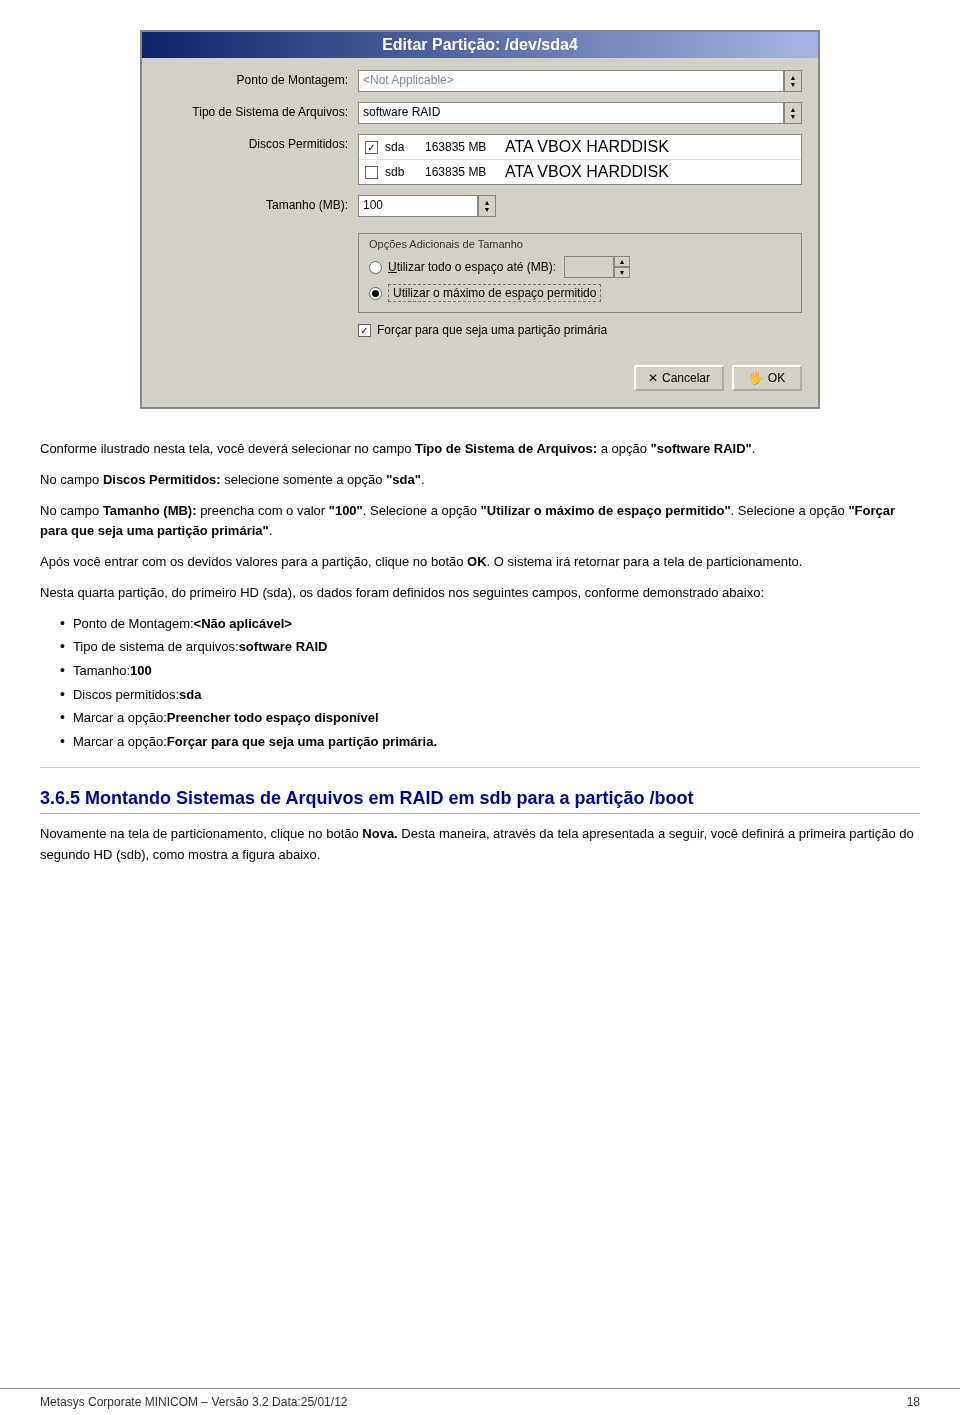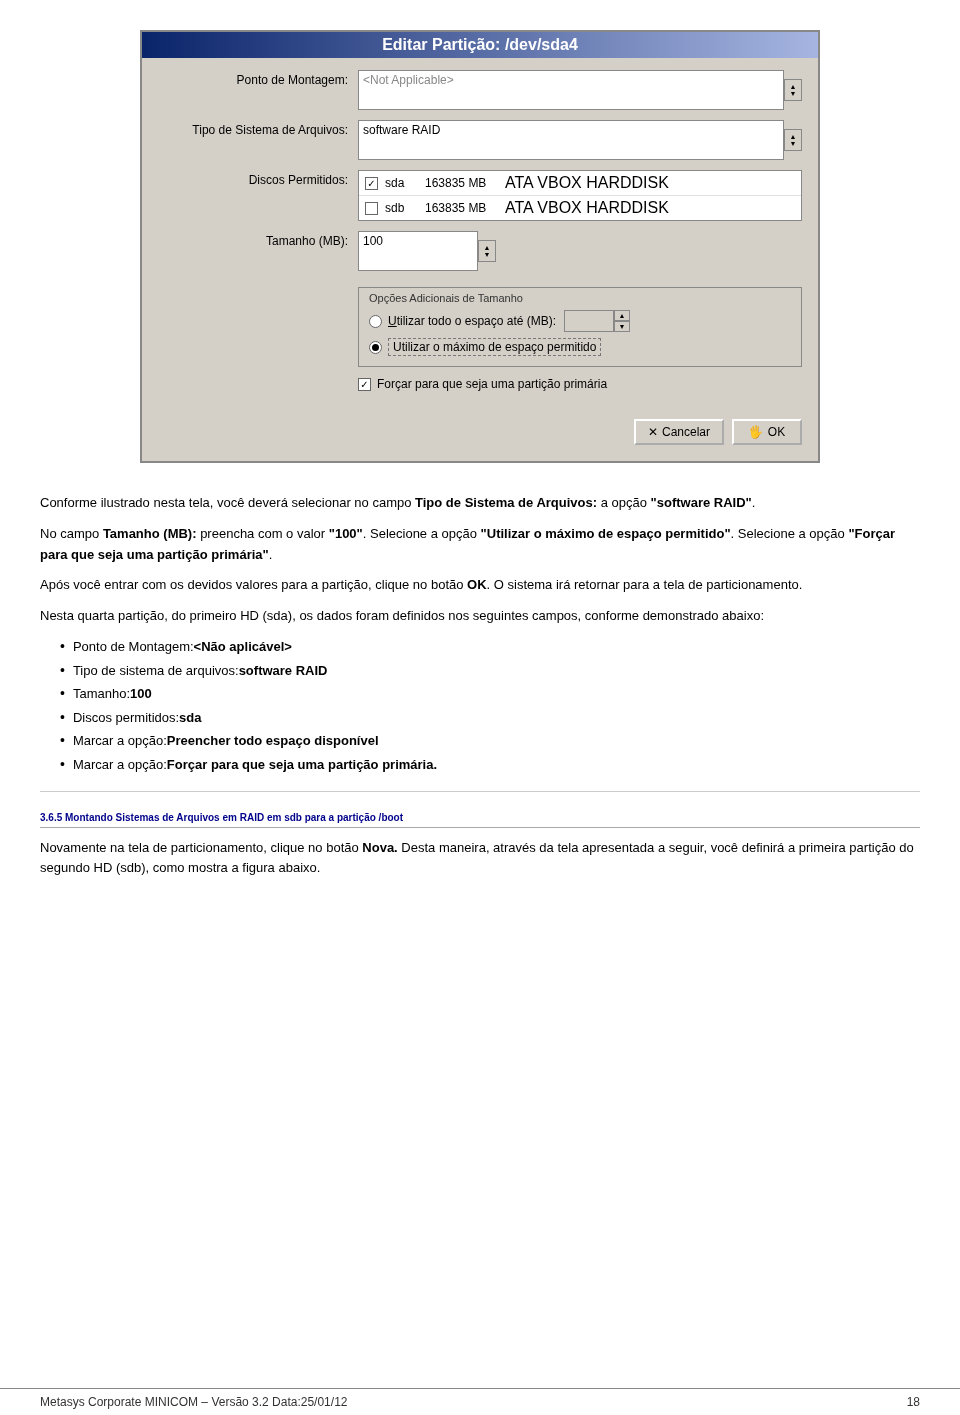--- a/index.html
+++ b/index.html
@@ -71,21 +71,21 @@
     .input-with-arrow {
       display: flex;
       align-items: center;
     }
 
     .text-input {
       background: #fff;
       border: 1px solid #888;
       padding: 2px 4px;
       font-size: 12px;
-      height: 40px;
+      height: 22px;
       flex: 1;
     }
 
     .arrow-btn-double {
       width: 18px;
       background: #d4d0c8;
       border: 1px solid #888;
       display: flex;
       flex-direction: column;
       align-items: center;
@@ -301,21 +301,21 @@
 
     .bullet-list li::before {
       content: '•';
       margin-right: 8px;
       font-size: 14px;
       line-height: 1.4;
     }
 
     
     .section-heading {
-      font-size: 10px;
+      font-size: 18px;
       font-weight: bold;
       color: #00008b;
       margin: 20px 0 10px 0;
       padding-bottom: 4px;
       border-bottom: 1px solid #aaa;
     }
 
     
     .page-footer {
       position: absolute;
@@ -462,20 +462,23 @@
             <span>OK</span>
           </button>
         </div>
 
       </div>
     </div>
   </div>
 
   <p class="body-text">
     <span>Conforme ilustrado nesta tela, você deverá selecionar no campo </span><b>Tipo de Sistema de Arquivos:</b><span> a opção </span><b>"software RAID"</b><span>.</span>
+  </p>
+  <p class="body-text">
+    <span>No campo </span><b>Discos Permitidos:</b><span> selecione somente a opção </span><b>"sda"</b><span>.</span>
   </p>
   <p class="body-text">
     <span>No campo </span><b>Tamanho (MB):</b><span> preencha com o valor </span><b>"100"</b><span>. Selecione a opção </span><b>"Utilizar o máximo de espaço permitido"</b><span>. Selecione a opção </span><b>"Forçar para que seja uma partição primária"</b><span>.</span>
   </p>
   <p class="body-text">
     <span>Após você entrar com os devidos valores para a partição, clique no botão </span><b>OK</b><span>. O sistema irá retornar para a tela de particionamento.</span>
   </p>
   <p class="body-text">
     <span>Nesta quarta partição, do primeiro HD (sda), os dados foram definidos nos seguintes campos, conforme demonstrado abaixo:</span>
   </p>

